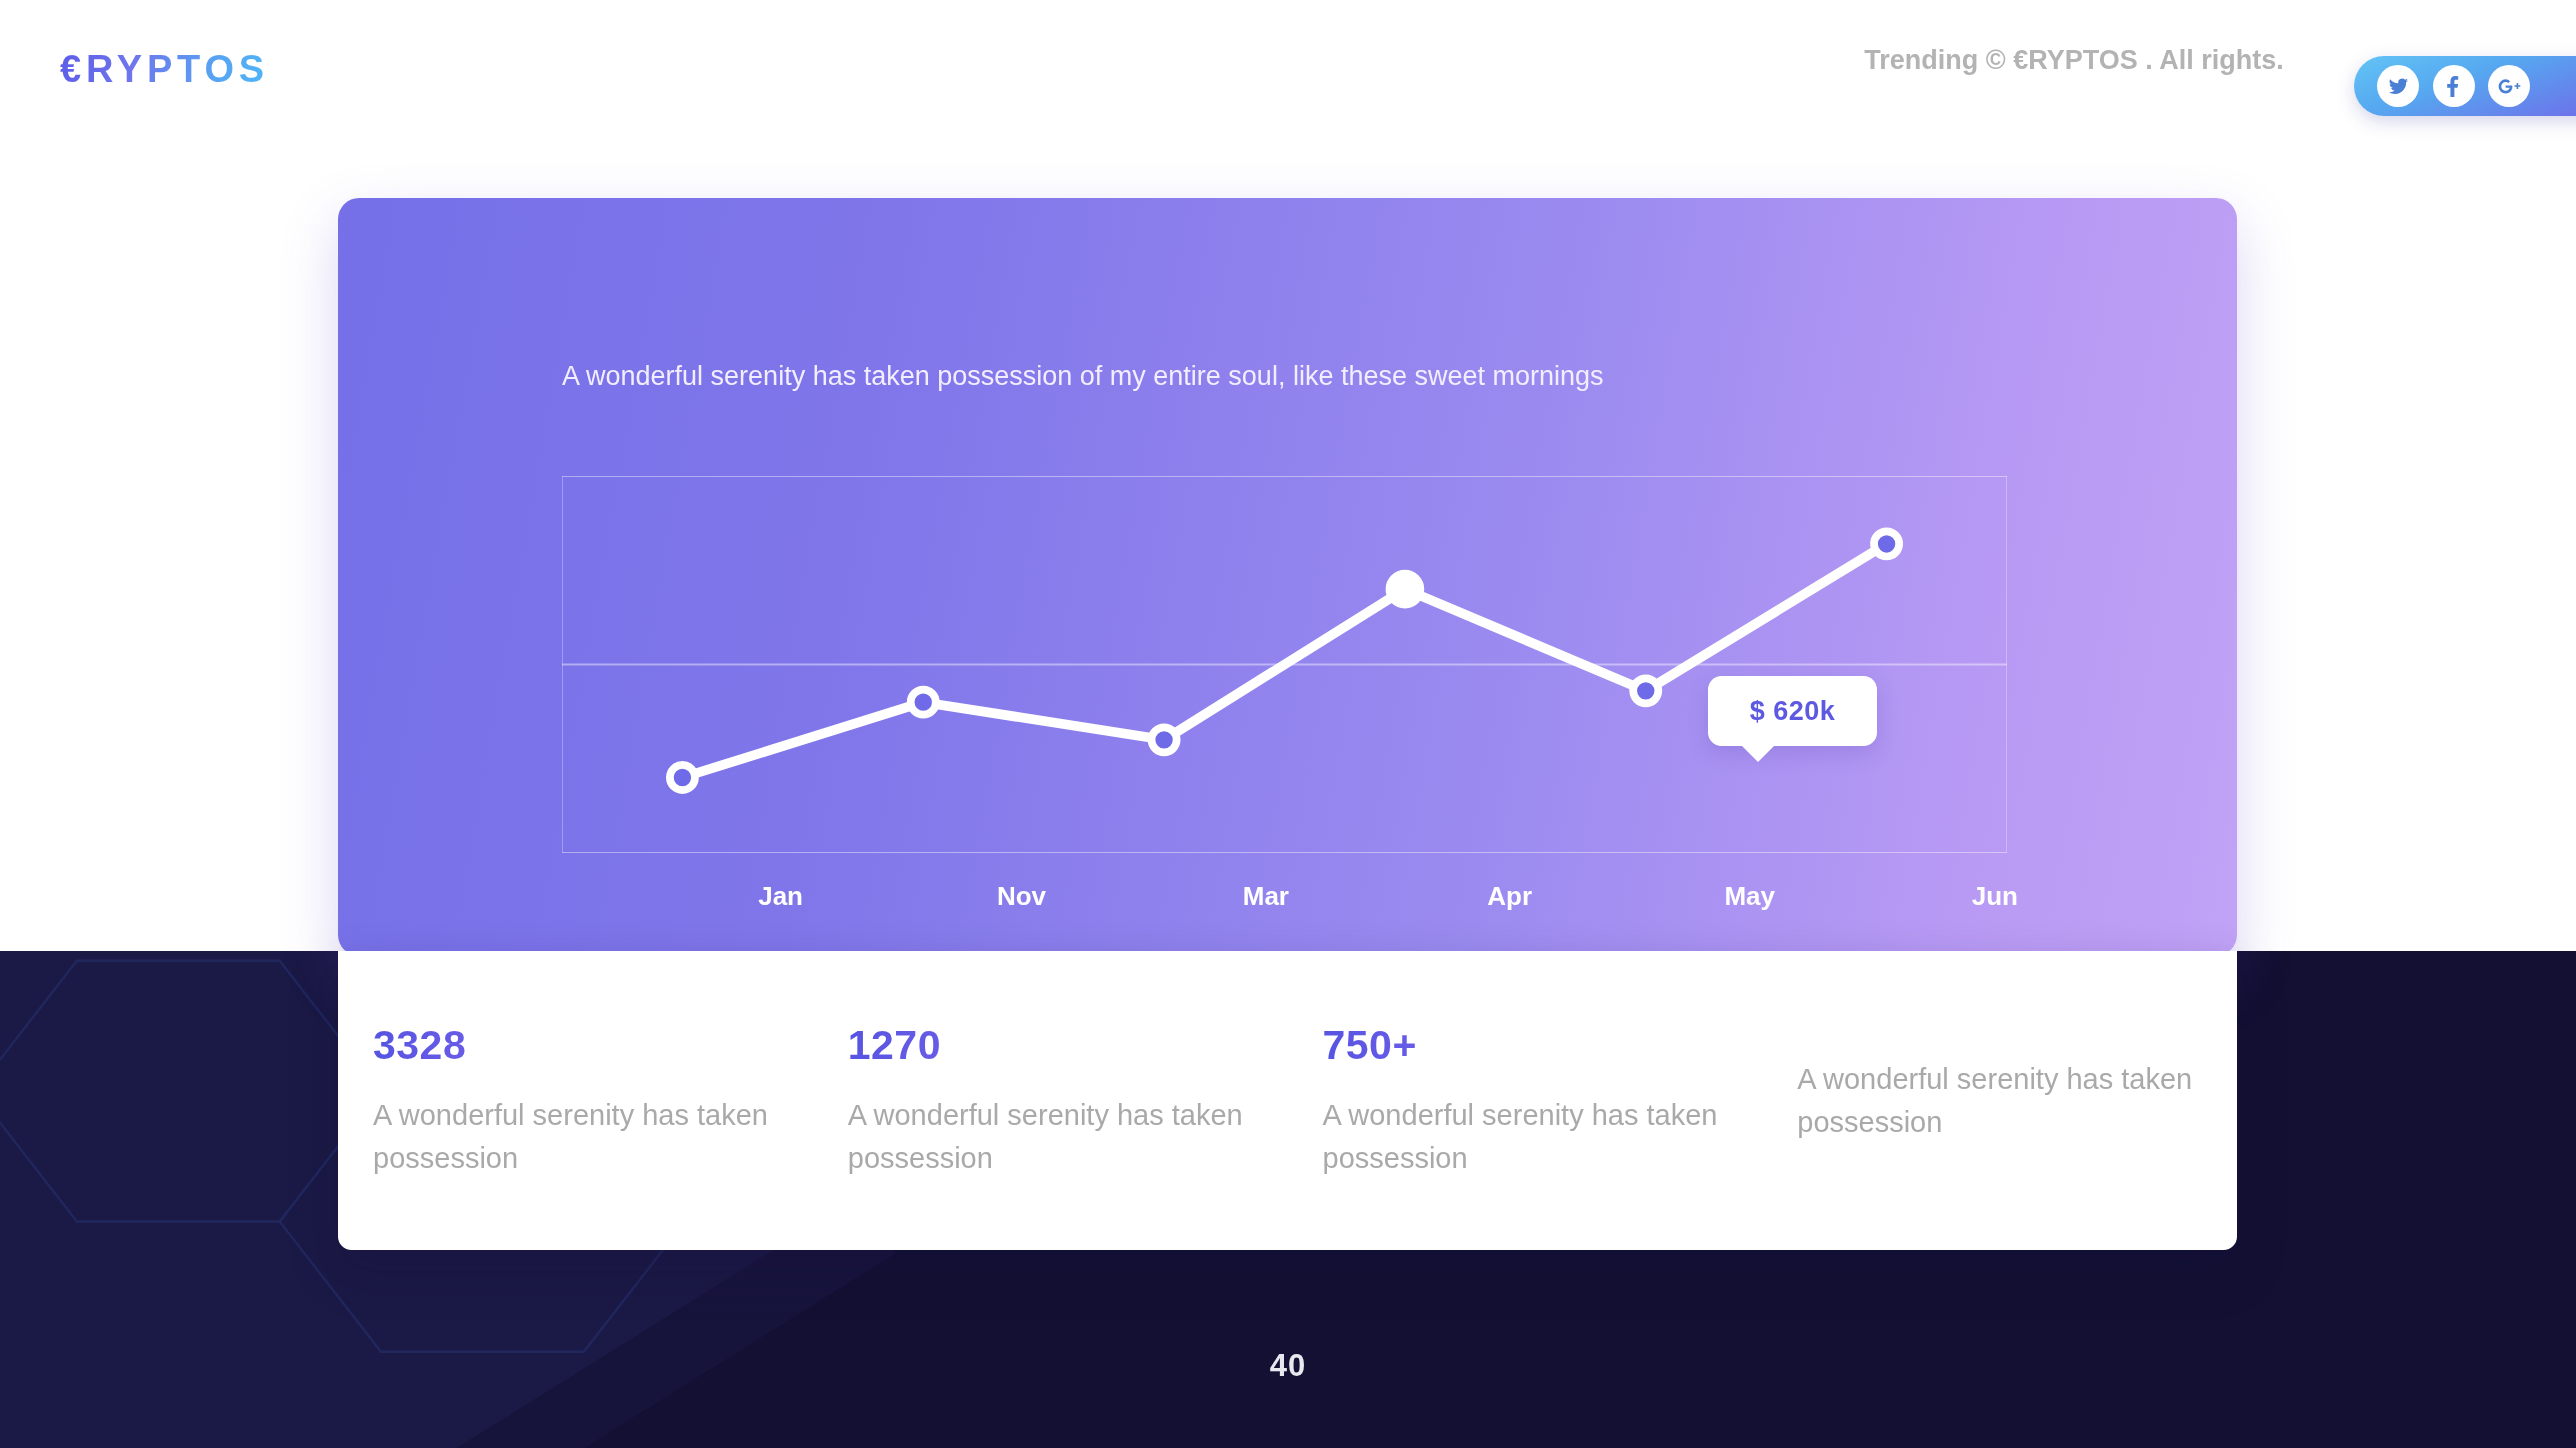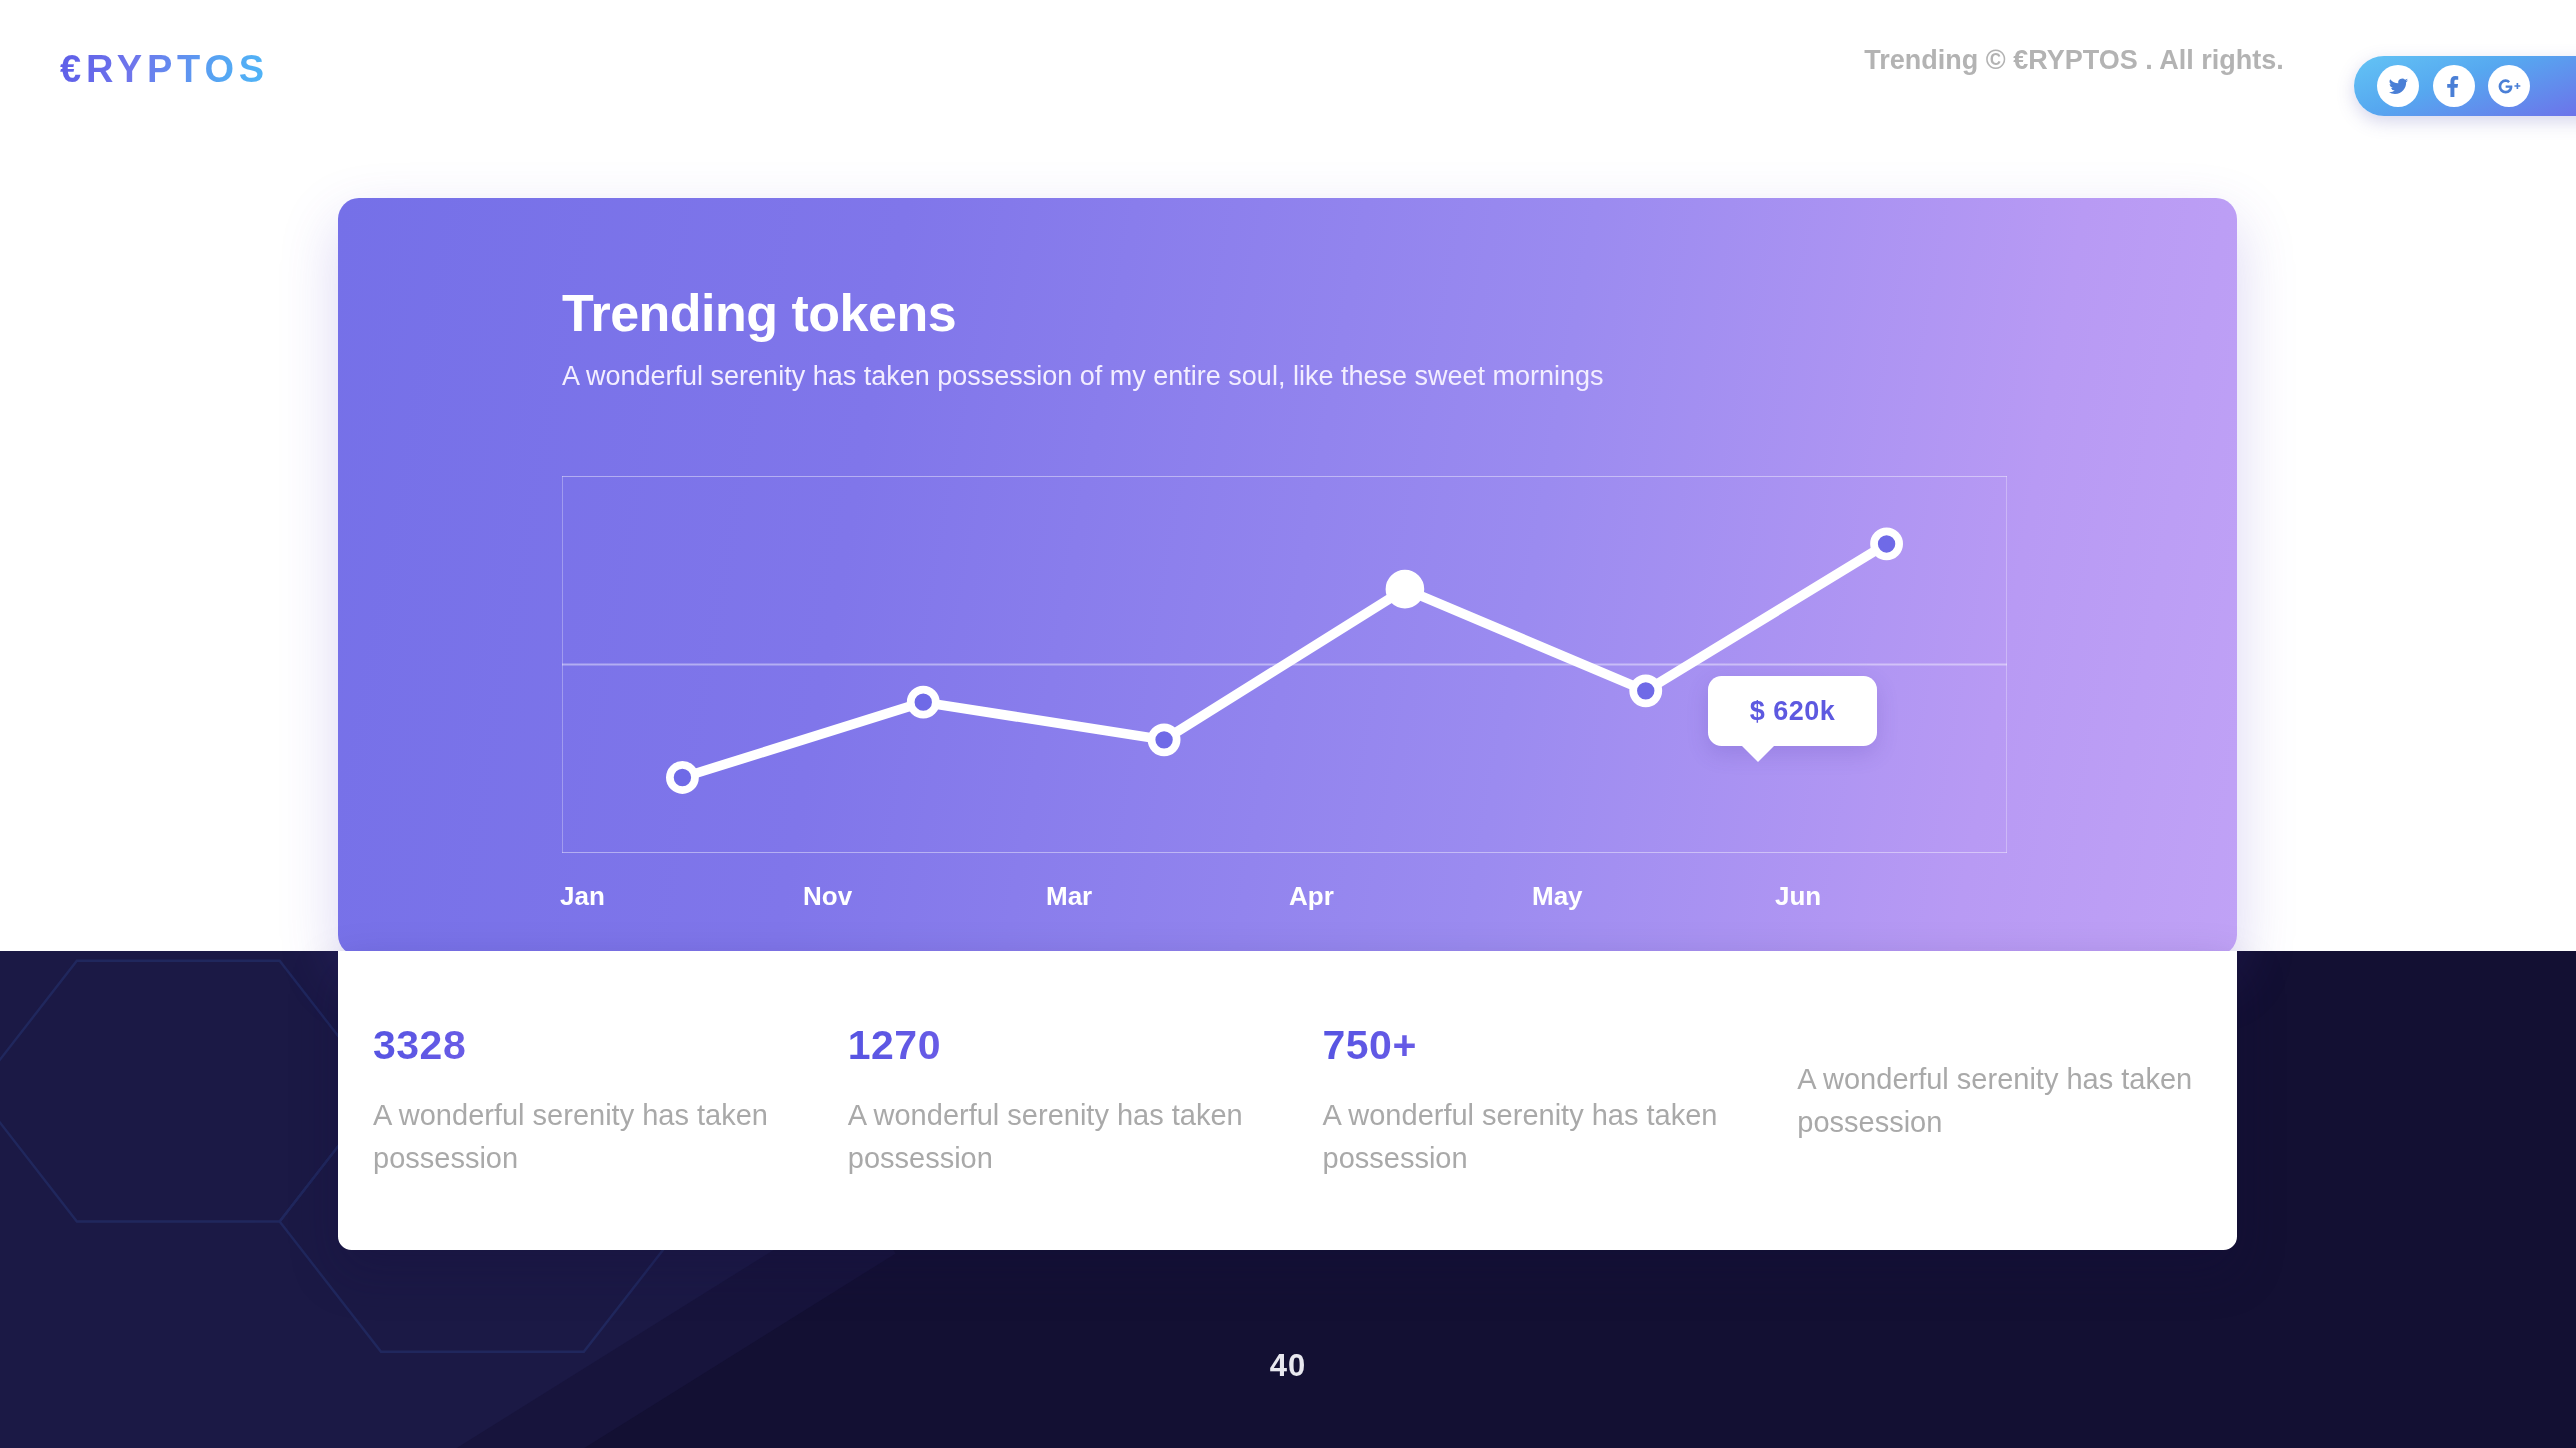--- a/index.html
+++ b/index.html
@@ -158,21 +158,21 @@
 
   .xlabels {
     position: absolute;
     left: 222px;
     top: 683px;
     width: 1458px;
     display: flex;
   }
   .xlabel {
     flex: 1;
-    text-align: left;
+    text-align: right;
     font-size: 26px;
     font-weight: 800;
     color: #ffffff;
   }
 
   
   .tooltip {
     position: absolute;
     left: 1370px;
     top: 478px;
@@ -282,21 +282,20 @@
     <a class="social-btn">
       <svg width="23" height="21" viewBox="0 0 28 24" fill="#4a7fd6">
           <path d="M9.3 10.7v2.9h4.8c-.2 1.2-1.4 3.6-4.8 3.6a5.3 5.3 0 0 1 0-10.6c1.5 0 2.6.7 3.2 1.2l2.2-2.1A8.2 8.2 0 0 0 9.3 3.3a8.6 8.6 0 0 0 0 17.2c5 0 8.2-3.5 8.2-8.4 0-.6-.1-1-.2-1.4H9.3z"></path>
           <path d="M24.6 10.4V7.8h-2v2.6H20v2h2.6V15h2v-2.6h2.6v-2h-2.6z"></path>
         </svg>
     </a>
   </div>
 
   <div class="chart-card">
 
-    <div class="chart-title">Trending tokens</div>
     <div class="chart-subtitle">A wonderful serenity has taken possession of my entire soul, like these sweet mornings</div>
 
     <div class="plot">
       <svg class="plot-svg" id="chart-svg" width="1445" height="377" viewBox="0 0 1496 390">
           <line x1="0" x2="1496" y1="390" y2="390" stroke="rgba(255,255,255,0.42)" stroke-width="2"></line>
           <line x1="0" x2="1496" y1="195" y2="195" stroke="rgba(255,255,255,0.42)" stroke-width="2"></line>
           <line x1="0" x2="1496" y1="0" y2="0" stroke="rgba(255,255,255,0.42)" stroke-width="2"></line>
           <line x1="0" x2="0" y1="0" y2="390" stroke="rgba(255,255,255,0.30)" stroke-width="2"></line>
           <line x1="1496" x2="1496" y1="0" y2="390" stroke="rgba(255,255,255,0.30)" stroke-width="2"></line>
           <polyline points="124.66666666666667,312 374,234 623.3333333333334,273 872.6666666666666,117 1122,222.3 1371.3333333333335,70.20000000000005" fill="none" stroke="#ffffff" stroke-width="10" stroke-linejoin="round" stroke-linecap="round"></polyline>

